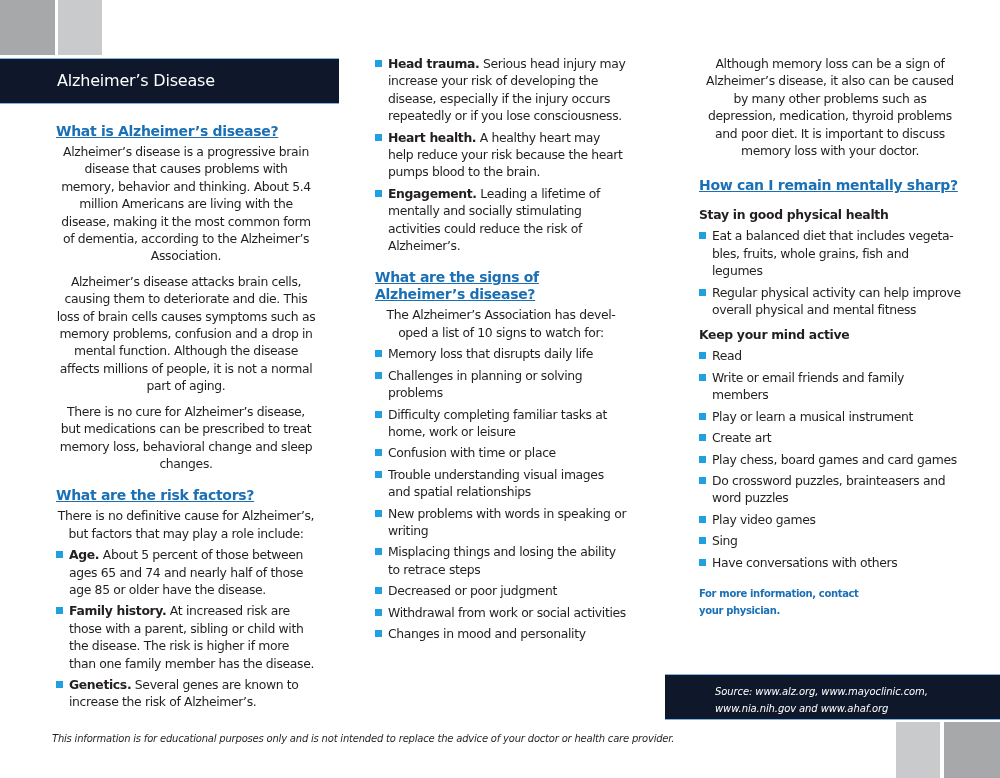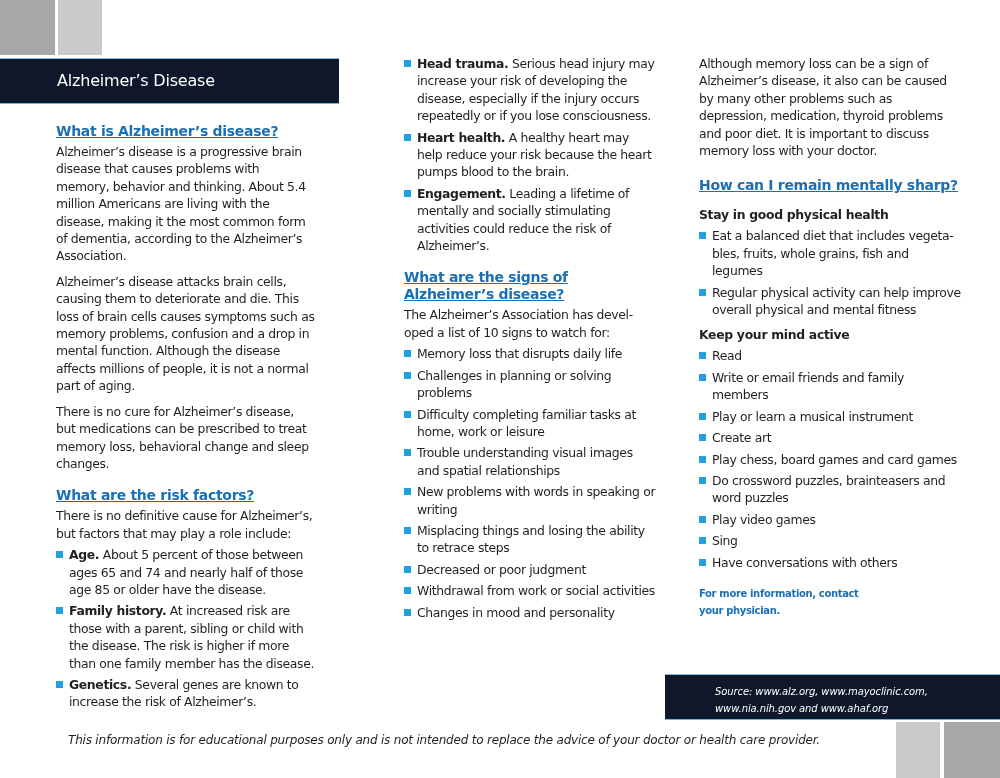--- a/index.html
+++ b/index.html
@@ -28,44 +28,44 @@
   }
   #source-band { left: 665px; top: 674px; width: 335px; height: 44px; }
   #source-band .src {
     position: absolute; left: 50px; top: 8px; width: 290px;
     color: #fff; font-size: 10px; line-height: 17px; font-style: italic;
     letter-spacing: -0.1px;
   }
 
   .col { position: absolute; font-size: 12.4px; line-height: 17.4px; letter-spacing: -0.35px; }
   #col1 { left: 56px; top: 123px; width: 260px; }
-  #col2 { left: 404px; top: 55px; width: 252px; }
+  #col2 { left: 375px; top: 55px; width: 252px; }
   #col3 { left: 699px; top: 55px; width: 262px; }
 
   h2 {
     margin: 0 0 3px 0; color: #1a6fb5;
     font-size: 14px; line-height: 17px; font-weight: bold; letter-spacing: -0.3px; text-decoration: underline;
   }
   h3 {
     margin: 12px 0 4px 0; font-size: 12.4px; line-height: 17px; font-weight: bold; letter-spacing: -0.3px;
   }
-  p { margin: 0 0 8px 0; }
+  p { margin: 0 0 8px 0; text-align: center; }
   ul { list-style: none; margin: 0; padding: 0; }
   li { position: relative; padding-left: 13px; margin-bottom: 4px; }
   li .sq {
     position: absolute; left: 0; top: 5px; width: 7px; height: 7px;
     background: #21a0df; display: block;
   }
   li b { font-weight: bold; }
   .cta {
     color: #1a6fb5; font-weight: bold; font-size: 10px; line-height: 17px; margin-top: 14px;
   }
   .disclaimer {
-    position: absolute; left: 68px; top: 733px;
-    font-size: 12px; font-style: italic; letter-spacing: -0.2px; color: #231f20;
+    position: absolute; left: 52px; top: 733px;
+    font-size: 10px; font-style: italic; letter-spacing: -0.2px; color: #231f20;
   }
 </style>
 </head>
 <body>
 
 <div class="block blk-dark" id="tl-dark"></div>
 <div class="block blk-light" id="tl-light"></div>
 
 <div class="band" id="title-band">
   <div class="title">Alzheimer’s Disease</div>
@@ -90,20 +90,21 @@
     <li><span class="sq"></span><b>Head trauma.</b><span> Serious head injury may increase your risk of developing the disease, especially if the injury occurs repeatedly or if you lose consciousness.</span></li>
     <li><span class="sq"></span><b>Heart health.</b><span> A healthy heart may help reduce your risk because the heart pumps blood to the brain.</span></li>
     <li><span class="sq"></span><b>Engagement.</b><span> Leading a lifetime of mentally and socially stimulating activities could reduce the risk of Alzheimer’s.</span></li>
   </ul>
   <h2 style="margin-top:15px"><span>What are the signs of</span><br><span>Alzheimer’s disease?</span></h2>
   <p style="margin-bottom:4px">The Alzheimer’s Association has devel-oped a list of 10 signs to watch for:</p>
   <ul>
     <li><span class="sq"></span><span>Memory loss that disrupts daily life</span></li>
     <li><span class="sq"></span><span>Challenges in planning or solving problems</span></li>
     <li><span class="sq"></span><span>Difficulty completing familiar tasks at home, work or leisure</span></li>
+    <li><span class="sq"></span><span>Confusion with time or place</span></li>
     <li><span class="sq"></span><span>Trouble understanding visual images and spatial relationships</span></li>
     <li><span class="sq"></span><span>New problems with words in speaking or writing</span></li>
     <li><span class="sq"></span><span>Misplacing things and losing the ability to retrace steps</span></li>
     <li><span class="sq"></span><span>Decreased or poor judgment</span></li>
     <li><span class="sq"></span><span>Withdrawal from work or social activities</span></li>
     <li><span class="sq"></span><span>Changes in mood and personality</span></li>
   </ul>
 </div>
 
 <div class="col" id="col3">

